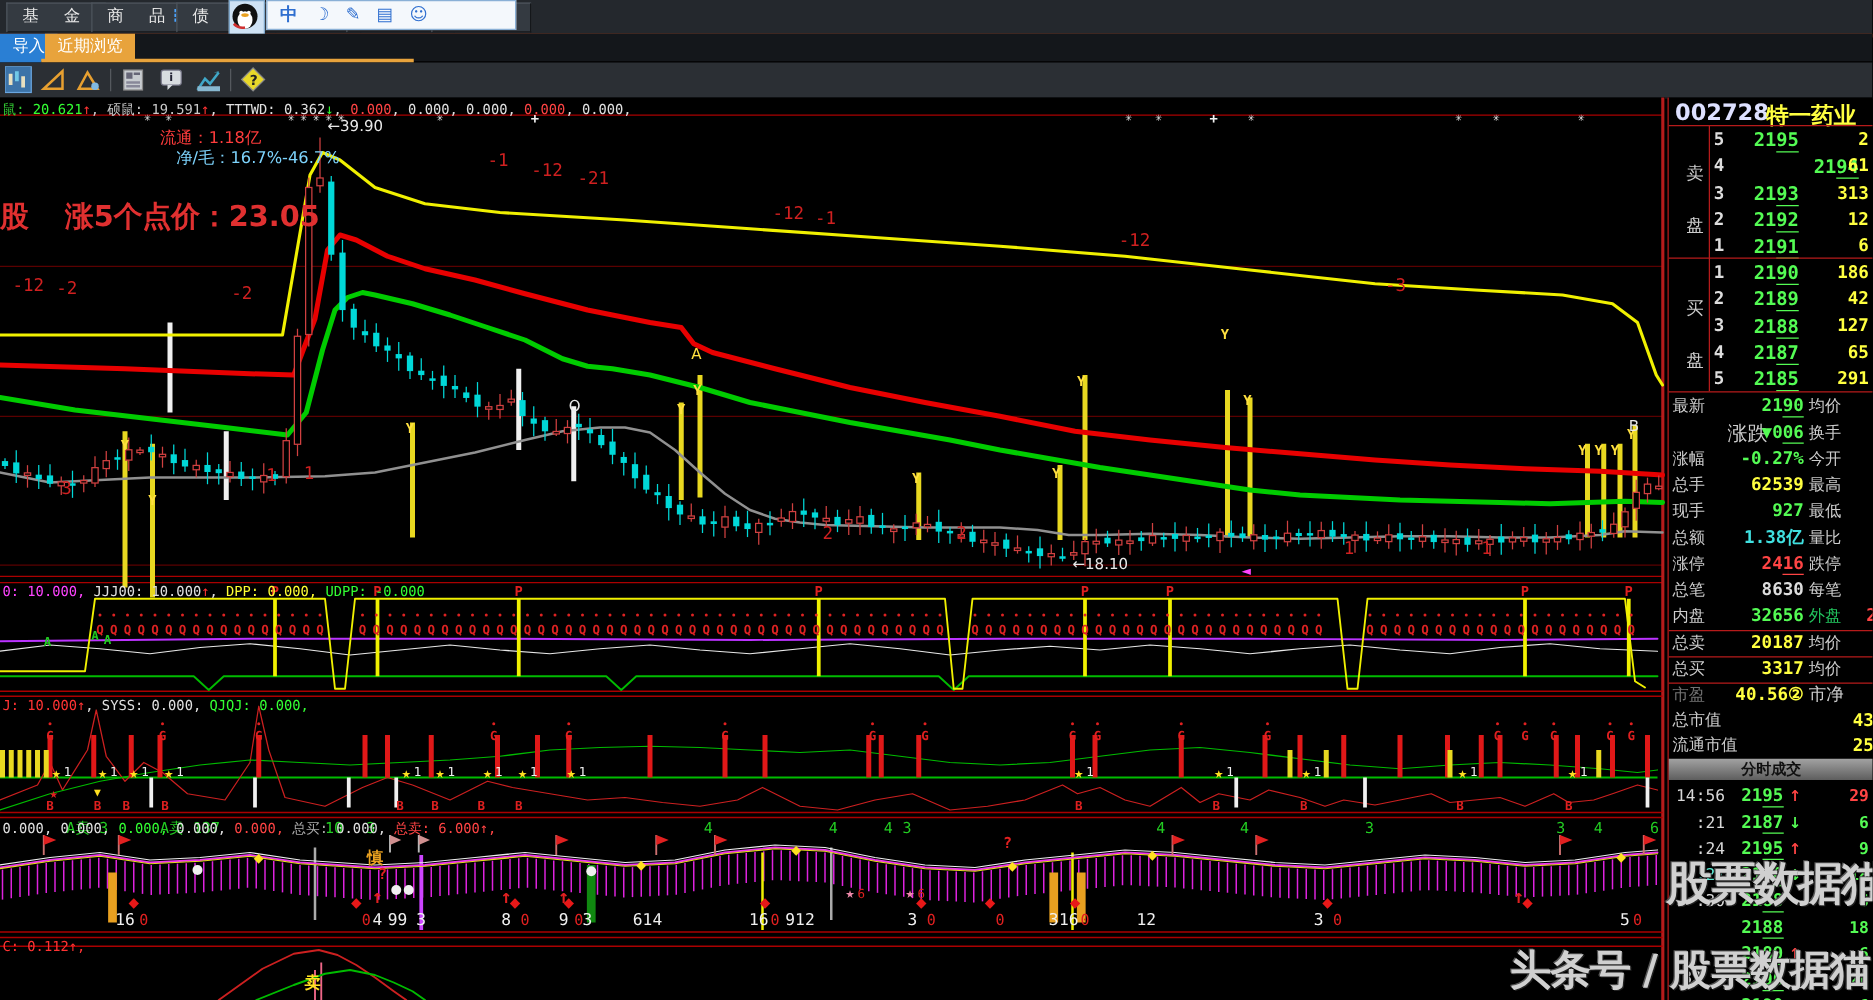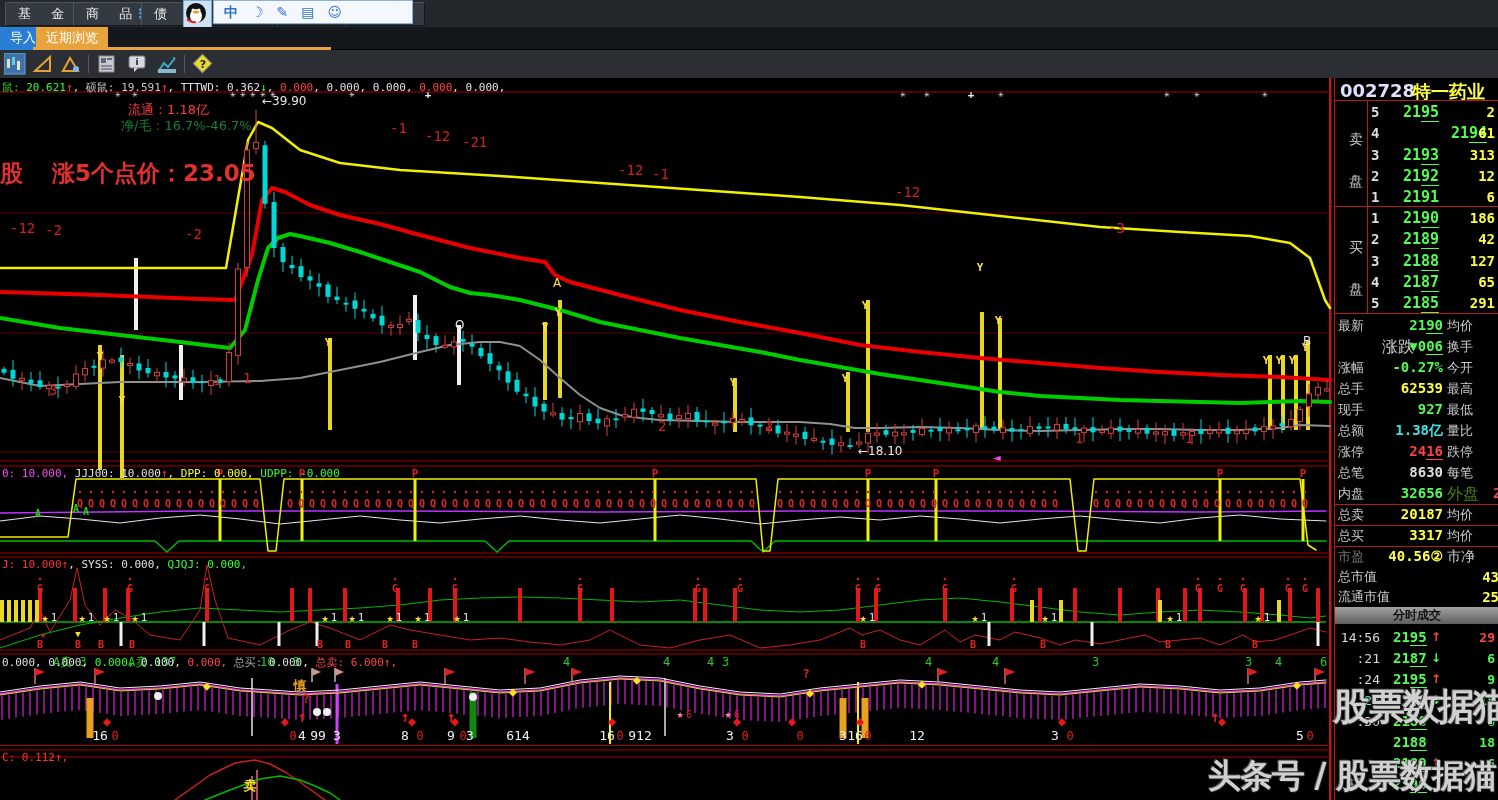--- a/index.html
+++ b/index.html
@@ -1165,21 +1165,21 @@
     <circle cx="473" cy="697" r="4" fill="#f0f0f0"></circle>
     <line x1="252" y1="776" x2="252" y2="800" stroke="#ee6688" stroke-width="1.5"></line>
     <line x1="257" y1="770" x2="257" y2="800" stroke="#ee6688" stroke-width="1.5"></line>
     <polyline points="175,800 210,775 235,763 255,760 270,764 285,772 300,782 315,793 325,800" fill="none" stroke="#cc2020" stroke-width="1.5" stroke-linejoin="round" stroke-linecap="round"></polyline>
     <polyline points="205,800 235,788 260,779 280,776 300,780 315,786 330,793 340,800" fill="none" stroke="#00bb00" stroke-width="1.5" stroke-linejoin="round" stroke-linecap="round"></polyline>
     <text x="250" y="790" fill="#ffe020" font-size="13" text-anchor="middle" font-family="DejaVu Sans Mono, monospace" font-weight="bold">卖</text>
   </svg>
 
 <div class="hdr" id="main-hdr" style="left:2px;top:80px;"><span style="color: rgb(51, 204, 51);">鼠: </span><span style="color: rgb(51, 255, 51);">20.621</span><span style="color: rgb(255, 51, 51);">↑</span><span style="color: rgb(200, 200, 200);">, 硕鼠: </span><span style="color: rgb(200, 200, 200);">19.591</span><span style="color: rgb(255, 51, 51);">↑</span><span style="color: rgb(224, 224, 224);">, TTTWD: </span><span style="color: rgb(224, 224, 224);">0.362</span><span style="color: rgb(51, 255, 51);">↓</span><span style="color: rgb(224, 224, 224);">, </span><span style="color: rgb(255, 68, 68);">0.000</span><span style="color: rgb(224, 224, 224);">, 0.000, 0.000, </span><span style="color: rgb(255, 68, 68);">0.000</span><span style="color: rgb(224, 224, 224);">, 0.000,</span></div>
 <div class="ann" style="left:128px;top:101px;color:#ff3c3c;font-size:13px;">流通：1.18亿</div>
-<div class="ann" style="left:121px;top:117px;color:#15803d;font-size:13px;text-align:right;">净/毛：16.7%-46.7%</div>
+<div class="ann" style="left:141px;top:117px;color:#7dd3fc;font-size:13px;text-align:right;">净/毛：16.7%-46.7%</div>
 <div class="ann" style="left:0px;top:158px;color:#e03030;font-size:23px;font-weight:bold;letter-spacing:2px;">股</div>
 <div class="ann" style="left:52px;top:158px;color:#e03030;font-size:23px;font-weight:bold;">涨5个点价：23.05</div>
 <div class="ann" style="left:262px;top:94px;color:#e8e8e8;font-size:12px;">←39.90</div>
 <div class="ann" style="left:858px;top:444px;color:#e8e8e8;font-size:12px;">←18.10</div>
 <div class="ann" style="left:455px;top:318px;color:#e8e8e8;font-size:12px;">O</div>
 <div class="ann" style="left:553px;top:276px;color:#ffe040;font-size:12px;">A</div>
 <div class="ann" style="left:1303px;top:334px;color:#e8e8e8;font-size:12px;">B</div>
 <div class="ann" style="left:993px;top:452px;color:#ff44ff;font-size:10px;">◄</div>
 <div class="hdr" id="p2-hdr" style="left:2px;top:467px;"><span style="color: rgb(255, 68, 255);">0: 10.000, </span><span style="color: rgb(224, 224, 224);">JJJ00: 10.000</span><span style="color: rgb(255, 51, 51);">↑</span><span style="color: rgb(224, 224, 224);">, </span><span style="color: rgb(255, 255, 51);">DPP: 0.000, </span><span style="color: rgb(51, 255, 51);">UDPP: -0.000</span></div>
 <div class="hdr" id="p3-hdr" style="left:2px;top:558px;"><span style="color: rgb(255, 51, 51);">J: 10.000</span><span style="color: rgb(255, 51, 51);">↑</span><span style="color: rgb(224, 224, 224);">, </span><span style="color: rgb(224, 224, 224);">SYSS: 0.000, </span><span style="color: rgb(51, 255, 51);">QJQJ: 0.000,</span></div>
@@ -1286,21 +1286,21 @@
         <span style="position: absolute; left: 112px; color: rgb(204, 204, 204); font-size: 13px;">跌停</span>
       </div>
       <div class="abs" style="left: 0px; top: 384px; width: 164px; height: 21px; line-height: 21px;">
         <span style="position: absolute; left: 3px; color: rgb(204, 204, 204); font-size: 13px;">总笔</span>
         <span class="num" style="color: rgb(221, 221, 221); position: absolute; right: 56px; font-size: 14px;">8630</span>
         <span style="position: absolute; left: 112px; color: rgb(204, 204, 204); font-size: 13px;">每笔</span>
       </div>
       <div class="abs" style="left: 0px; top: 405px; width: 164px; height: 21px; line-height: 21px;">
         <span style="position: absolute; left: 3px; color: rgb(204, 204, 204); font-size: 13px;">内盘</span>
         <span class="num" style="color: rgb(84, 251, 84); position: absolute; right: 56px; font-size: 14px;">32656</span>
-        <span style="position: absolute; left: 112px; color: #4d7c0f; font-size: 16px;">外盘</span>
+        <span style="position: absolute; left: 112px; color: #22c55e; font-size: 13px;">外盘</span>
         <span class="num" style="position: absolute; right: -2px; color: rgb(255, 68, 68); font-size: 14px; width: 8px; overflow: hidden;">2</span>
       </div>
       <div class="abs" style="left: 0px; top: 426px; width: 164px; height: 21px; line-height: 21px;">
         <span style="position: absolute; left: 3px; color: rgb(204, 204, 204); font-size: 13px;">总卖</span>
         <span class="num" style="color: rgb(255, 255, 64); position: absolute; right: 56px; font-size: 14px;">20187</span>
         <span style="position: absolute; left: 112px; color: rgb(204, 204, 204); font-size: 13px;">均价</span>
       </div>
       <div class="abs" style="left: 0px; top: 447px; width: 164px; height: 21px; line-height: 21px;">
         <span style="position: absolute; left: 3px; color: rgb(204, 204, 204); font-size: 13px;">总买</span>
         <span class="num" style="color: rgb(255, 255, 64); position: absolute; right: 56px; font-size: 14px;">3317</span>

